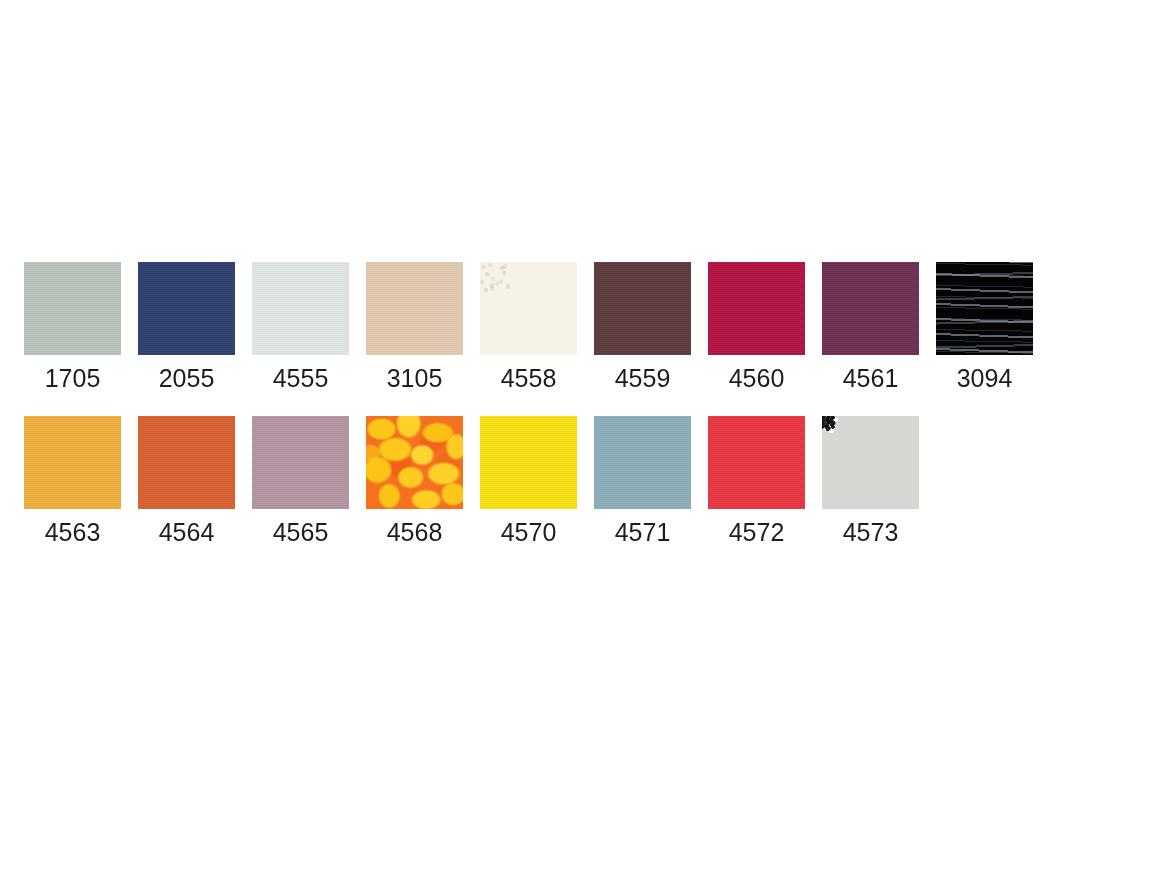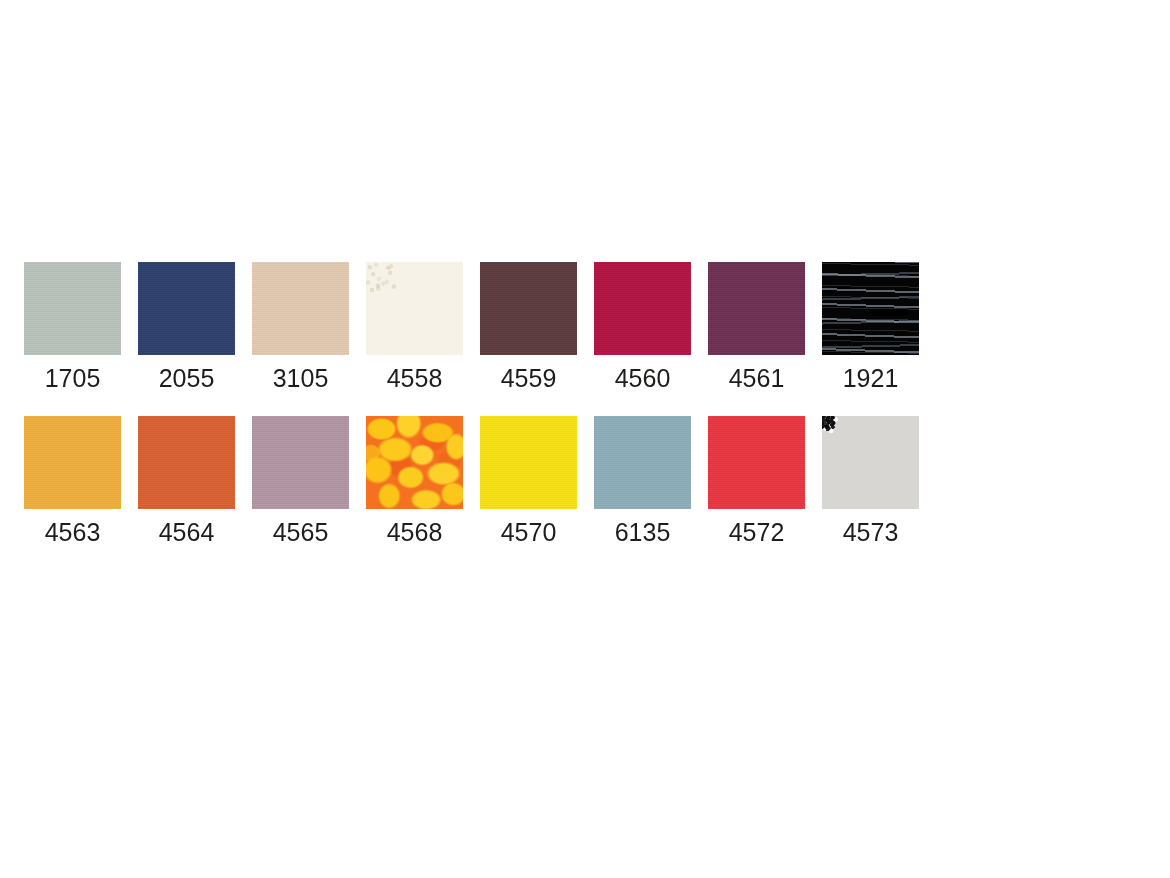--- a/index.html
+++ b/index.html
@@ -200,20 +200,24 @@
   <div class="row" id="row-0">
       <div class="cell">
         <div class="swatch solid" style="background-color: rgb(185, 194, 187);"></div>
         <div class="label">1705</div>
       </div>
       <div class="cell">
         <div class="swatch solid" style="background-color: rgb(46, 63, 110);"></div>
         <div class="label">2055</div>
       </div>
       <div class="cell">
+        <div class="swatch solid" style="background-color: rgb(223, 230, 229);"></div>
+        <div class="label">4555</div>
+      </div>
+      <div class="cell">
         <div class="swatch solid" style="background-color: rgb(226, 202, 176);"></div>
         <div class="label">3105</div>
       </div>
       <div class="cell">
         <div class="swatch tex-speckle-cream"></div>
         <div class="label">4558</div>
       </div>
       <div class="cell">
         <div class="swatch solid" style="background-color: rgb(92, 58, 61);"></div>
         <div class="label">4559</div>
@@ -221,21 +225,21 @@
       <div class="cell">
         <div class="swatch solid" style="background-color: rgb(178, 18, 65);"></div>
         <div class="label">4560</div>
       </div>
       <div class="cell">
         <div class="swatch solid" style="background-color: rgb(109, 47, 82);"></div>
         <div class="label">4561</div>
       </div>
       <div class="cell">
         <div class="swatch tex-marble-black"></div>
-        <div class="label">1921</div>
+        <div class="label">3094</div>
       </div>
     </div>
   <div class="row" id="row-1">
       <div class="cell">
         <div class="swatch solid" style="background-color: rgb(238, 174, 60);"></div>
         <div class="label">4563</div>
       </div>
       <div class="cell">
         <div class="swatch solid" style="background-color: rgb(217, 95, 48);"></div>
         <div class="label">4564</div>
@@ -247,21 +251,21 @@
       <div class="cell">
         <div class="swatch tex-camo-orange"></div>
         <div class="label">4568</div>
       </div>
       <div class="cell">
         <div class="swatch solid" style="background-color: rgb(248, 225, 18);"></div>
         <div class="label">4570</div>
       </div>
       <div class="cell">
         <div class="swatch solid" style="background-color: rgb(140, 173, 185);"></div>
-        <div class="label">6135</div>
+        <div class="label">4571</div>
       </div>
       <div class="cell">
         <div class="swatch solid" style="background-color: rgb(232, 53, 63);"></div>
         <div class="label">4572</div>
       </div>
       <div class="cell">
         <div class="swatch tex-noise-bw"></div>
         <div class="label">4573</div>
       </div>
     </div>

